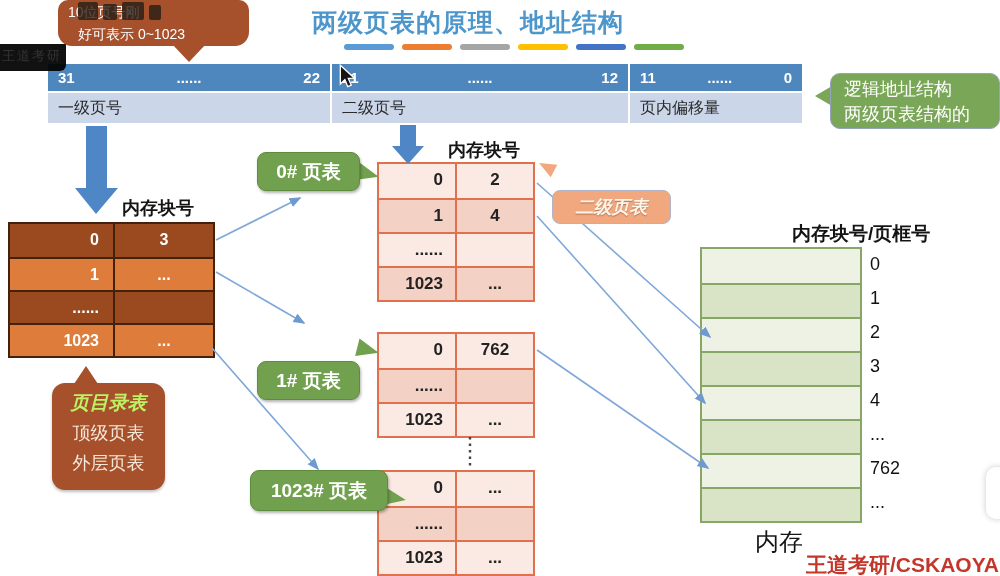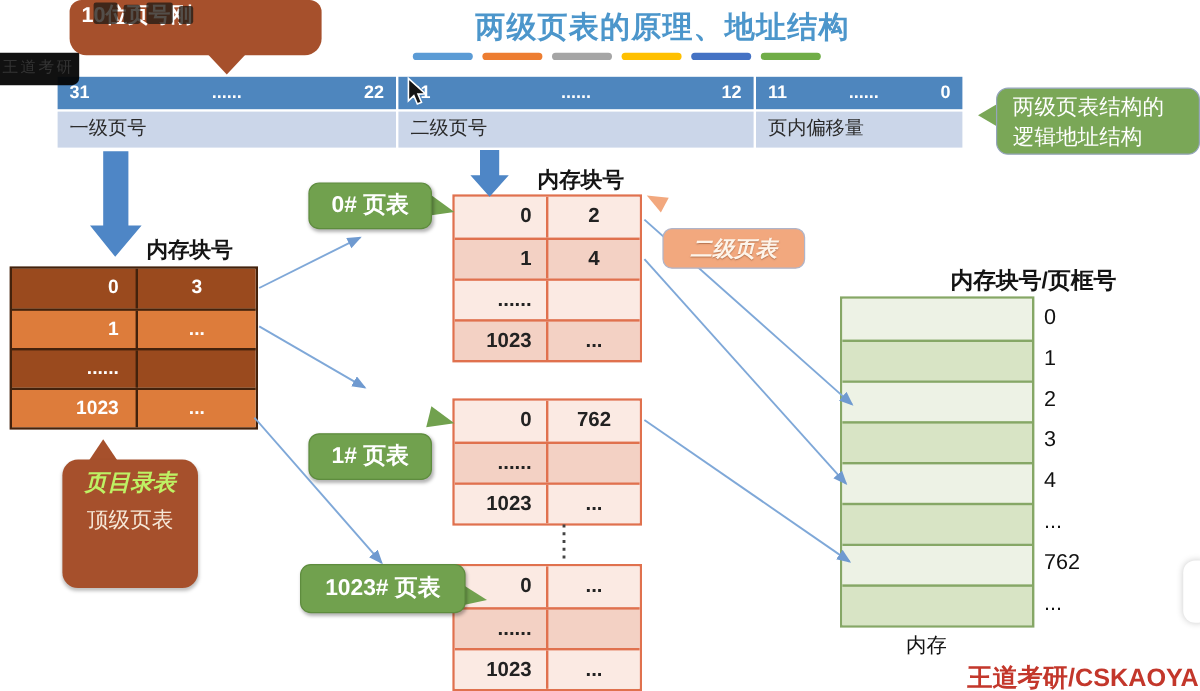--- a/index.html
+++ b/index.html
@@ -4,34 +4,34 @@
 <style>
   * { margin:0; padding:0; box-sizing:border-box; }
   html,body { width:1000px; height:576px; }
   body { font-family:"Liberation Sans","DejaVu Sans",sans-serif; background:#fff; overflow:hidden; }
   #stage { position:relative; width:1000px; height:576px; background:#fff; overflow:hidden; }
 
   
   .corner-dark { position:absolute; left:0; top:0; width:66px; height:27px; background:#050505; border-radius:0 0 6px 0; z-index:3; color:#555; font-size:13px; line-height:24px; padding-left:2px; letter-spacing:2px; opacity:.95; overflow:hidden;margin-top:44px; }
 
   
-  .title { position:absolute; left:288px; top:6px; width:420px; text-align:right; font-size:25px; font-weight:bold; color:#4C96CB; letter-spacing:1px; z-index:2; }
+  .title { position:absolute; left:312px; top:6px; width:420px; text-align:left; font-size:25px; font-weight:bold; color:#4C96CB; letter-spacing:1px; z-index:2; }
   .underline { position:absolute; left:344px; top:44px; width:340px; display:flex; gap:8px; z-index:2; }
   .underline .seg { height:6px; flex:1; border-radius:3px; }
 
   
   .addr { position:absolute; left:48px; top:64px; z-index:2; }
   .addr-row { display:flex; gap:2px; }
   .addr-sec { height:27px; background:#4E86BE; color:#fff; font-size:15px; font-weight:bold; display:flex; justify-content:space-between; align-items:center; padding:0 10px; }
   .addr-lab { height:30px; margin-top:2px; background:#CBD6E9; color:#2b2b2b; font-size:16px; line-height:30px; padding-left:10px; }
   .w1 { width:282px;gap:28px; } .w2 { width:296px; } .w3 { width:172px; }
 
   
   .bubble { position:absolute; z-index:8; }
-  .callout-top { left:58px; top:0; width:210px; height:46px; background:#A6502C; border-radius:10px 10px 14px 14px; color:#fff; font-weight:bold; font-size:18px; padding:1px 0 0 10px; line-height:22px; }
+  .callout-top { left:58px; top:0; width:191px; height:46px; background:#A6502C; border-radius:10px 10px 14px 14px; color:#fff; font-weight:normal; font-size:14px; padding:1px 0 0 10px; line-height:22px; }
   .callout-top .l2 { padding-left:10px; }
   .tail-down { position:absolute; left:172px; top:44px; width:0; height:0; border-left:17px solid transparent; border-right:17px solid transparent; border-top:18px solid #A6502C; z-index:7; }
   .overlay-garble { position:absolute; left:78px; top:2px; width:130px; height:18px; z-index:9; display:flex; gap:5px; filter:blur(.6px); }
   .overlay-garble i { display:block; background:rgba(35,28,22,.78); border-radius:2px; }
 
   .callout-logical { left:830px; top:73px; width:170px; height:56px; background:#7AA757; border:1px solid #95A4BC; border-radius:10px; color:#fff; font-size:18px; line-height:25px; padding:3px 0 0 13px; }
   .tail-left-green { position:absolute; left:815px; top:86px; width:0; height:0; border-top:10px solid transparent; border-bottom:10px solid transparent; border-right:17px solid #7AA757; z-index:7; }
 
   .callout-orange { left:552px; top:145px; width:119px; height:34px; background:#F2A87E; border:1px solid #AFB4C9; border-radius:8px; color:#FDF4EA; font-size:18px; font-weight:bold; font-style:italic; text-align:center; line-height:32px; text-shadow:0 1px 1px rgba(120,60,30,.5);margin-top:45px; }
   .tail-orange { position:absolute; left:538px; top:160px; width:0; height:0; border-top:7px solid transparent; border-bottom:7px solid transparent; border-right:17px solid #F2A87E; transform:rotate(28deg); z-index:7; }
@@ -78,21 +78,21 @@
   .memrow + .memrow { border-top:2px solid #86A766; }
   .memrow:nth-child(odd) { background:#EDF2E5; }
   .memrow:nth-child(even) { background:#D8E4C5; }
   .memlabels { position:absolute; left:870px; top:247px; z-index:4; }
   .memlabel { height:34px; line-height:34px; font-size:18px; color:#111; }
 
   .tbl-header { position:absolute; color:#141414; font-weight:bold; font-size:18px; z-index:4; }
   .h-dir { left:122px; top:196px; }
   .h-mtA { left:448px; top:138px; }
   .h-mem { left:792px; top:221px; font-size:19px; }
-  .f-mem { left:755px; top:526px; font-size:17px; font-weight:normal; }
+  .f-mem { left:755px; top:526px; font-size:24px; font-weight:normal; }
 
   
   .connectors { position:absolute; left:0; top:0; z-index:5; pointer-events:none; }
 
   .white-blob { position:absolute; left:986px; top:467px; width:22px; height:52px; background:#fff; border-radius:10px; box-shadow:0 0 6px rgba(0,0,0,.22); z-index:9; }
   .footer-mark { position:absolute; left:806px; top:551px; font-size:21px; font-weight:bold; color:#C3372B; white-space:nowrap; z-index:9; }
 
   .cursor { position:absolute; left:338px; top:64px; z-index:10; }
 </style>
 </head>
@@ -131,20 +131,21 @@
       <span class="seg" style="background: rgb(91, 155, 213);"></span>
       <span class="seg" style="background: rgb(237, 125, 49);"></span>
       <span class="seg" style="background: rgb(165, 165, 165);"></span>
       <span class="seg" style="background: rgb(255, 192, 0);"></span>
       <span class="seg" style="background: rgb(68, 114, 196);"></span>
       <span class="seg" style="background: rgb(112, 173, 71);"></span>
     </div>
 
   <div class="bubble callout-top">
     <div class="l1">10位页号刚</div>
+    <div class="l2">好可表示 0~1023</div>
   </div>
   <div class="tail-down"></div>
   <div class="overlay-garble">
     <i style="width:20px;"></i>
       <i style="width:14px; margin-top:2px;"></i>
       <i style="width:22px;"></i>
       <i style="width:12px; margin-top:3px;"></i>
   </div>
 
   <div class="addr">
@@ -166,22 +167,22 @@
       </div>
     </div>
     <div class="addr-row">
       <div class="addr-lab w1">一级页号</div>
       <div class="addr-lab w2">二级页号</div>
       <div class="addr-lab w3">页内偏移量</div>
     </div>
   </div>
 
   <div class="bubble callout-logical">
+    <div>逻辑地址结构</div>
     <div>两级页表结构的</div>
-    <div>逻辑地址结构</div>
   </div>
   <div class="tail-left-green"></div>
 
   <div class="tbl-header h-dir">内存块号</div>
   <div class="dirtable">
       <div class="trow">
         <div class="tcell c0">0</div>
         <div class="tcell c1">3</div>
       </div>
       <div class="trow">
@@ -194,20 +195,21 @@
       </div>
       <div class="trow">
         <div class="tcell c0">1023</div>
         <div class="tcell c1">...</div>
       </div>
     </div>
 
   <div class="bubble callout-dir">
     <div class="l1">页目录表</div>
     <div class="l2">顶级页表</div>
+    <div class="l3">外层页表</div>
   </div>
   <div class="tail-up"></div>
 
   <div class="glabel gl0">0# 页表</div>
   <div class="gtail gt0"></div>
   <div class="glabel gl1">1# 页表</div>
   <div class="gtail gt1"></div>
   <div class="glabel gl2">1023# 页表</div>
   <div class="gtail gt2"></div>
 

